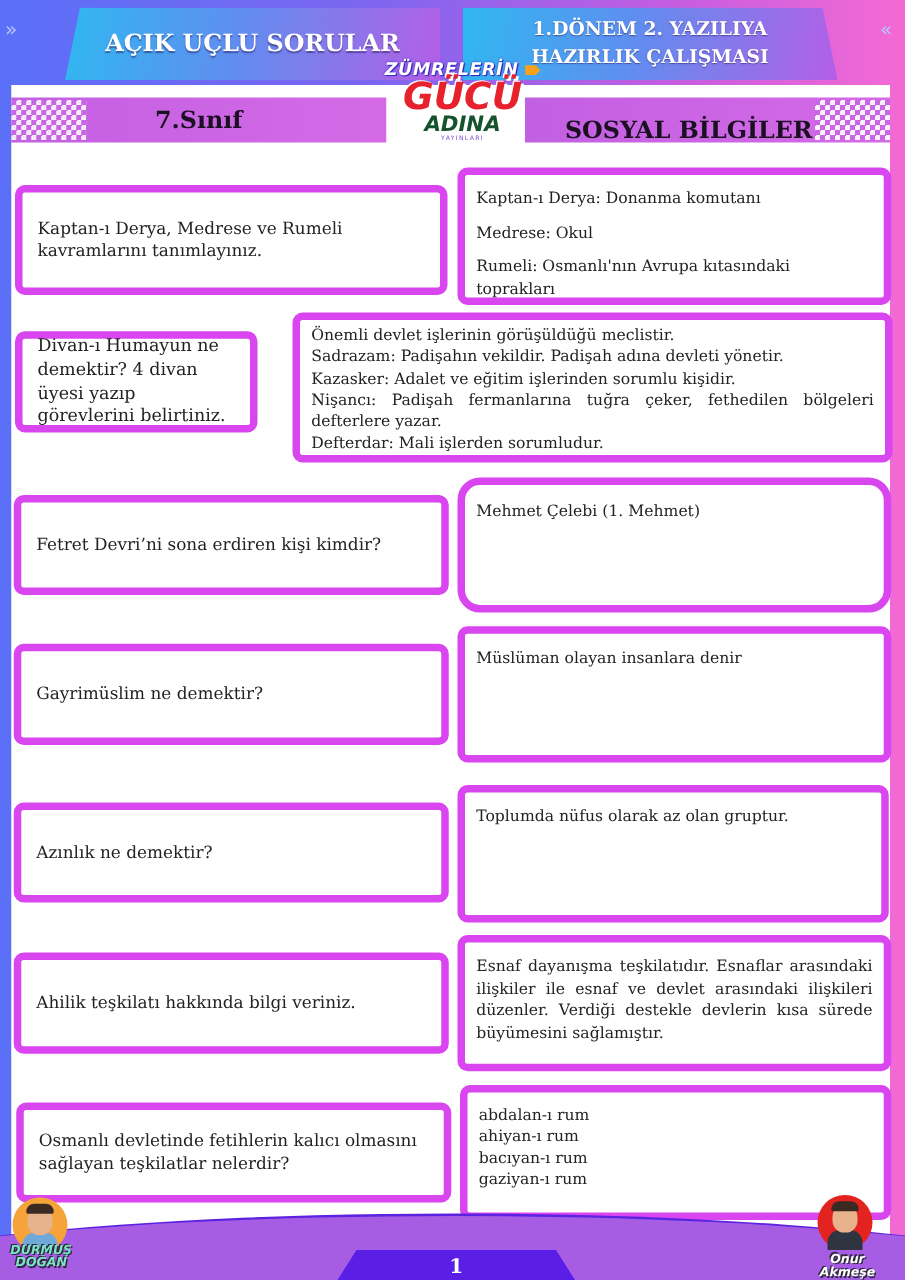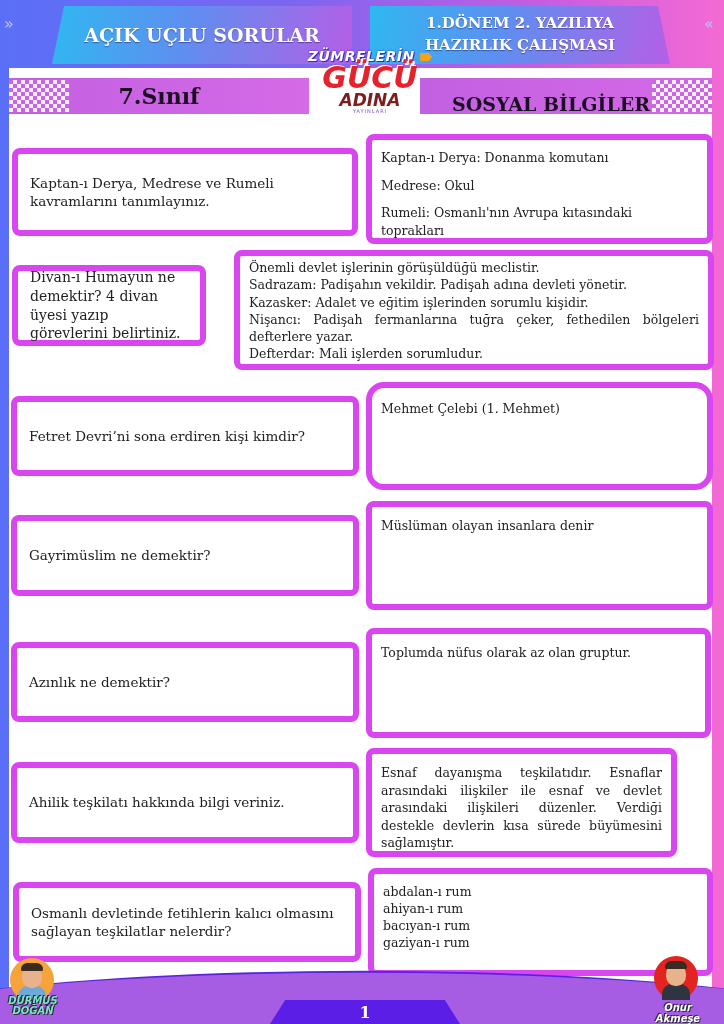--- a/index.html
+++ b/index.html
@@ -22,38 +22,38 @@
     box-shadow: 0 3px 0 #3b1fd0;
   }
   .banner.left { left: 52px; width: 300px; clip-path: polygon(4% 0, 100% 0, 100% 100%, 0 100%); font-size: 19px; }
   .banner.right { left: 370px; width: 300px; clip-path: polygon(0 0, 96% 0, 100% 100%, 0 100%); font-size: 15px; line-height: 1.45; }
   .chev { position: absolute; top: 14px; color: #b9c4ff; font-size: 16px; font-family: "DejaVu Sans", sans-serif; }
   
   .subbar {
     position: absolute; top: 78px; height: 36px;
     background: linear-gradient(90deg, #c260e2, #d56ae6);
     display: flex; align-items: center; justify-content: center;
-    font-weight: bold; color: #1b0f22; font-size: 22px;
+    font-weight: bold; color: #1b0f22; font-size: 19px;
   }
   .subbar.left { left: 9px; width: 300px; }
   .subbar.right { left: 420px; width: 292px; font-size: 19px; }
   .pixels { position: absolute; top: 80px; width: 60px; height: 32px;
     background-image:
       linear-gradient(45deg, #ffffff 25%, transparent 25%, transparent 75%, #ffffff 75%),
       linear-gradient(45deg, #ffffff 25%, transparent 25%, transparent 75%, #ffffff 75%);
     background-size: 8px 8px; background-position: 0 0, 4px 4px; background-color: #c966e4; opacity: .9; }
   .pixels.l { left: 9px; }
   .pixels.r { left: 652px; }
   
   .logo { position: absolute; left: 300px; top: 48px; width: 140px; height: 80px; text-align: center; }
   .logo .zum { font-family: "DejaVu Sans", sans-serif; font-weight: bold; font-style: italic; color: #fff; font-size: 14px;
     text-shadow: 0 0 2px #3b2bbf, 1px 1px 0 #3b2bbf; letter-spacing: .5px; }
   .logo .gucu { font-family: "DejaVu Sans", sans-serif; font-weight: bold; font-style: italic; color: #e6232c; font-size: 30px; line-height: 28px;
     text-shadow: 2px 2px 0 #fff, -1px -1px 0 #fff; }
-  .logo .adina { font-family: "DejaVu Sans", sans-serif; font-weight: bold; font-style: italic; color: #7f1d1d; font-size: 17px; line-height: 16px; text-shadow: 1px 1px 0 #fff; }
+  .logo .adina { font-family: "DejaVu Sans", sans-serif; font-weight: bold; font-style: italic; color: #14532d; font-size: 17px; line-height: 16px; text-shadow: 1px 1px 0 #fff; }
   .logo .yay { font-family: "DejaVu Sans", sans-serif; font-size: 5px; color: #7a4fd0; letter-spacing: 1px; }
   .pencil { display:inline-block; width: 12px; height: 8px; background: #f7a21a; clip-path: polygon(0 0, 70% 0, 100% 50%, 70% 100%, 0 100%); vertical-align: middle; }
   
   .box {
     position: absolute; border: 6px solid #d946ef; border-radius: 8px; background: #fff;
     color: #222; font-family: "DejaVu Serif", serif;
   }
   .q { display: flex; align-items: center; padding: 0 12px; font-size: 13.5px; line-height: 1.35; }
   .a { padding: 5px 9px; font-size: 12.5px; line-height: 1.4; }
   .a p { margin: 0; }
@@ -157,21 +157,21 @@
 <div class="box q" style="left:11px;top:642px;width:348px;height:80px;">
   <span>Azınlık ne demektir?</span>
 </div>
 <div class="box a" style="left:366px;top:628px;width:345px;height:110px;padding-top:10px;">
   <p>Toplumda nüfus olarak az olan gruptur.</p>
 </div>
 
 <div class="box q" style="left:11px;top:762px;width:348px;height:81px;">
   <span>Ahilik teşkilatı hakkında bilgi veriniz.</span>
 </div>
-<div class="box a justify" style="left:366px;top:748px;width:311px;height:109px;padding-top:10px;">
+<div class="box a justify" style="left:366px;top:748px;width:347px;height:109px;padding-top:10px;">
   <p>Esnaf dayanışma teşkilatıdır. Esnaflar arasındaki ilişkiler ile esnaf ve devlet arasındaki ilişkileri düzenler. Verdiği destekle devlerin kısa sürede büyümesini sağlamıştır.</p>
 </div>
 
 <div class="box q" style="left:13px;top:882px;width:348px;height:80px;">
   <span>Osmanlı devletinde fetihlerin kalıcı olmasını sağlayan teşkilatlar nelerdir?</span>
 </div>
 <div class="box a" style="left:368px;top:868px;width:345px;height:108px;padding-top:10px;line-height:1.35;">
   <p>abdalan-ı rum</p>
   <p>ahiyan-ı rum</p>
   <p>bacıyan-ı rum</p>

